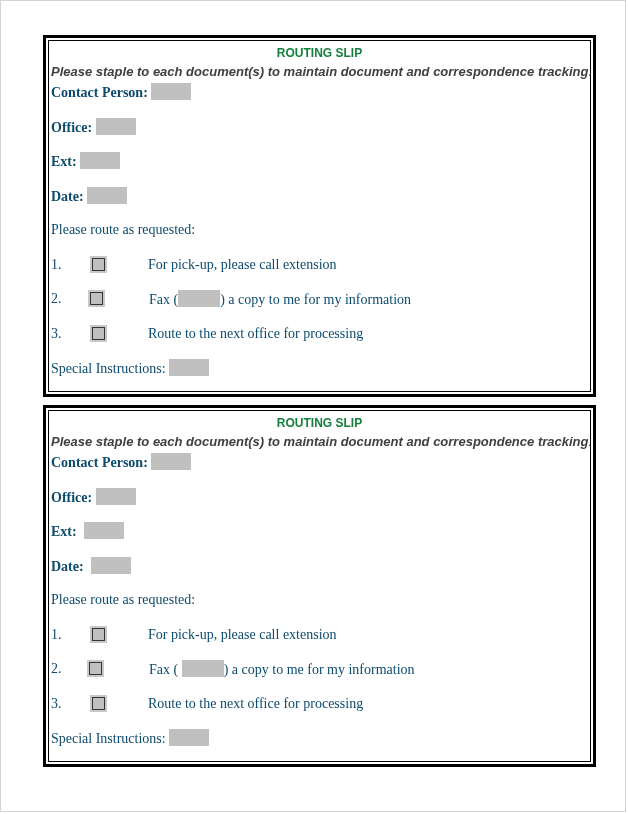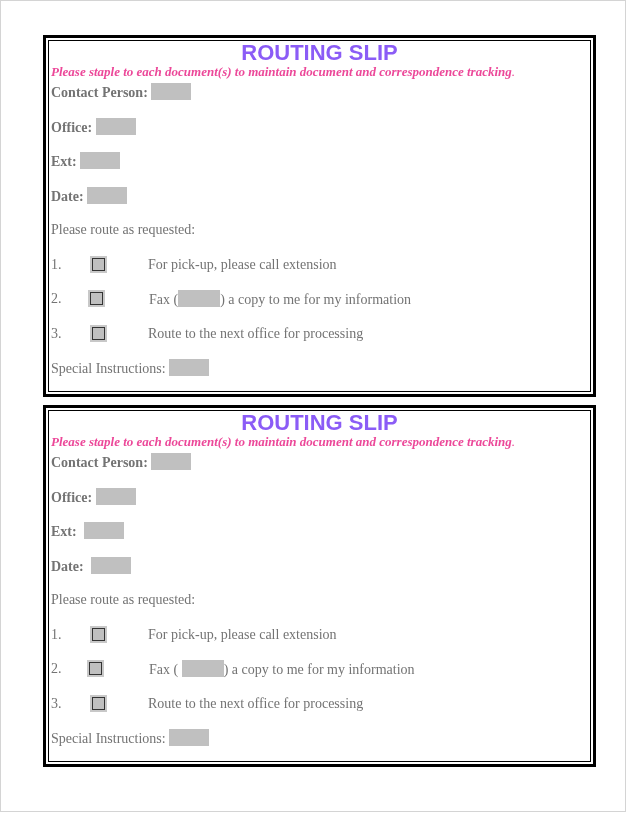--- a/index.html
+++ b/index.html
@@ -19,32 +19,32 @@
     box-sizing: border-box;
     background: #fff;
   }
   .slip-inner {
     position: absolute; left: 2px; top: 2px; right: 2px; bottom: 2px;
     border: 1px solid #000;
   }
   .title {
     position: absolute; left: 0; right: 0; text-align: center;
     font-family: "Liberation Sans", sans-serif; font-weight: bold;
-    font-size: 22px; color: #8b5cf6; top: 4px; line-height: 22px;
+    font-size: 12px; color: #15803d; top: 4px; line-height: 22px;
   }
   .note {
     position: absolute; left: 5px; top: 26px;
-    font-family: Liberation Serif, serif; font-style: italic; font-weight: bold;
-    font-size: 13px; line-height: 15px; color: #ec4899; white-space: nowrap;
+    font-family: Liberation Sans, sans-serif; font-style: italic; font-weight: bold;
+    font-size: 13px; line-height: 15px; color: #404040; white-space: nowrap;
   }
   .note .period { font-weight: normal; }
   .row {
     position: absolute; left: 5px;
     font-family: "Liberation Serif", serif; font-size: 14px; line-height: 18px;
-    color: #737373; white-space: nowrap;
+    color: #0c4a6e; white-space: nowrap;
   }
   .lbl-bold { font-weight: bold; }
   .field {
     display: inline-block; width: 40px; height: 17px; background: #c0c0c0;
     vertical-align: -3px;
   }
   .num { position: absolute; left: 5px; }
   .cb {
     position: absolute; width: 13px; height: 13px; background: #c0c0c0;
     box-sizing: border-box; border: 1.5px solid #333; top: 2px;

